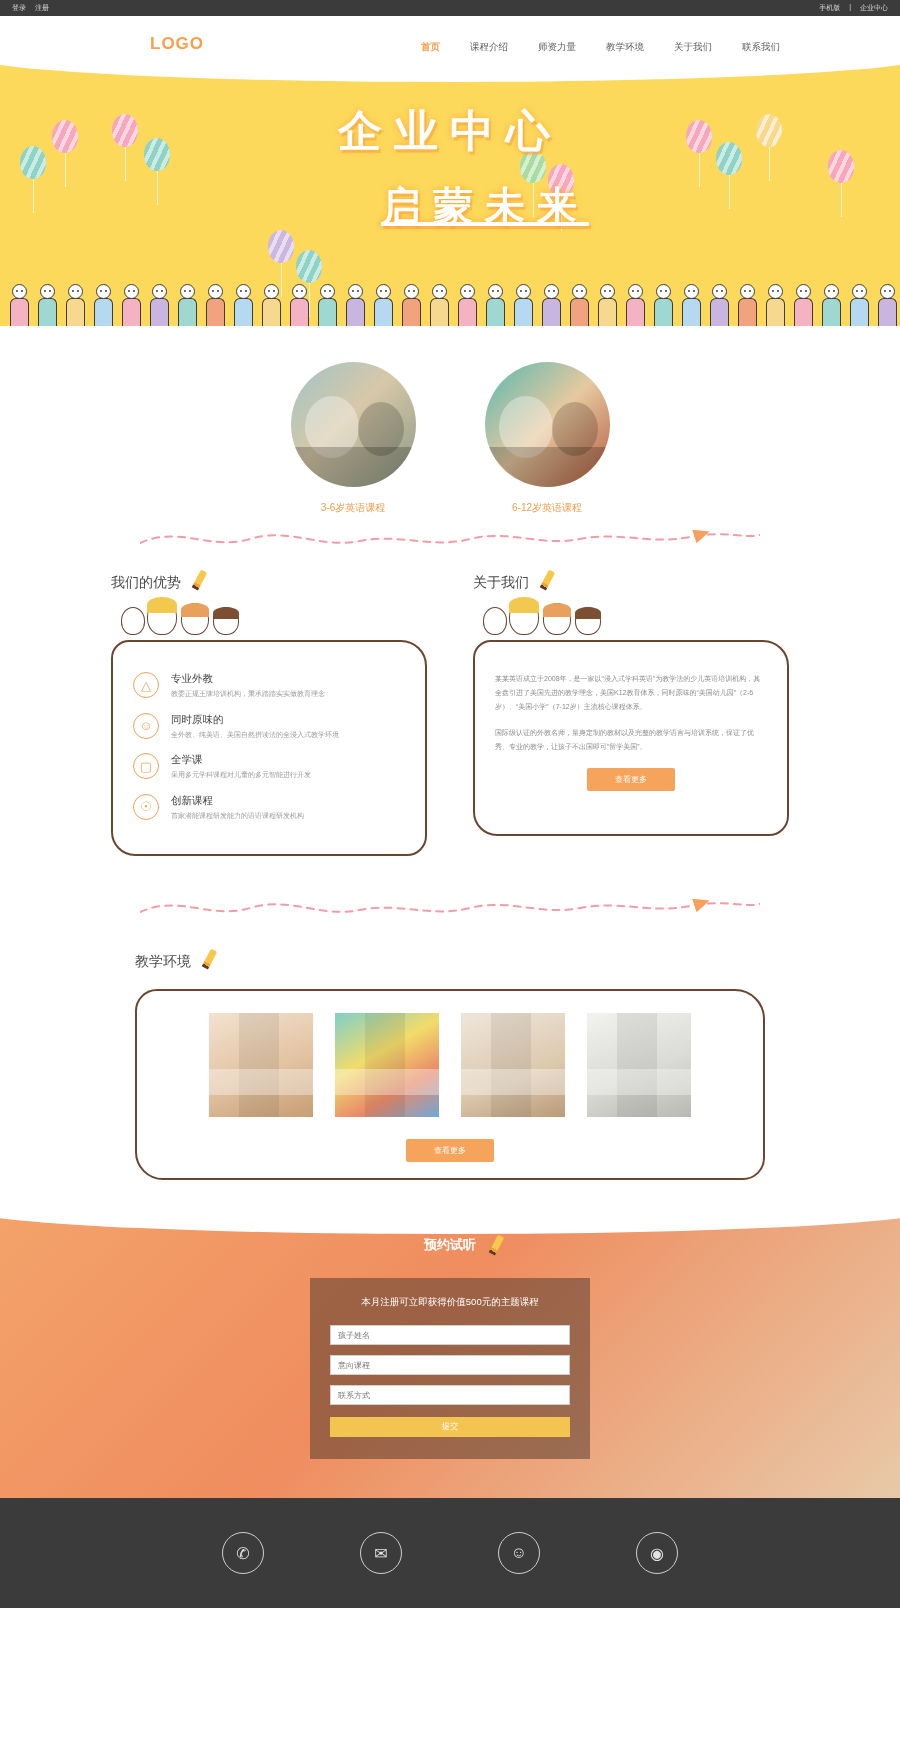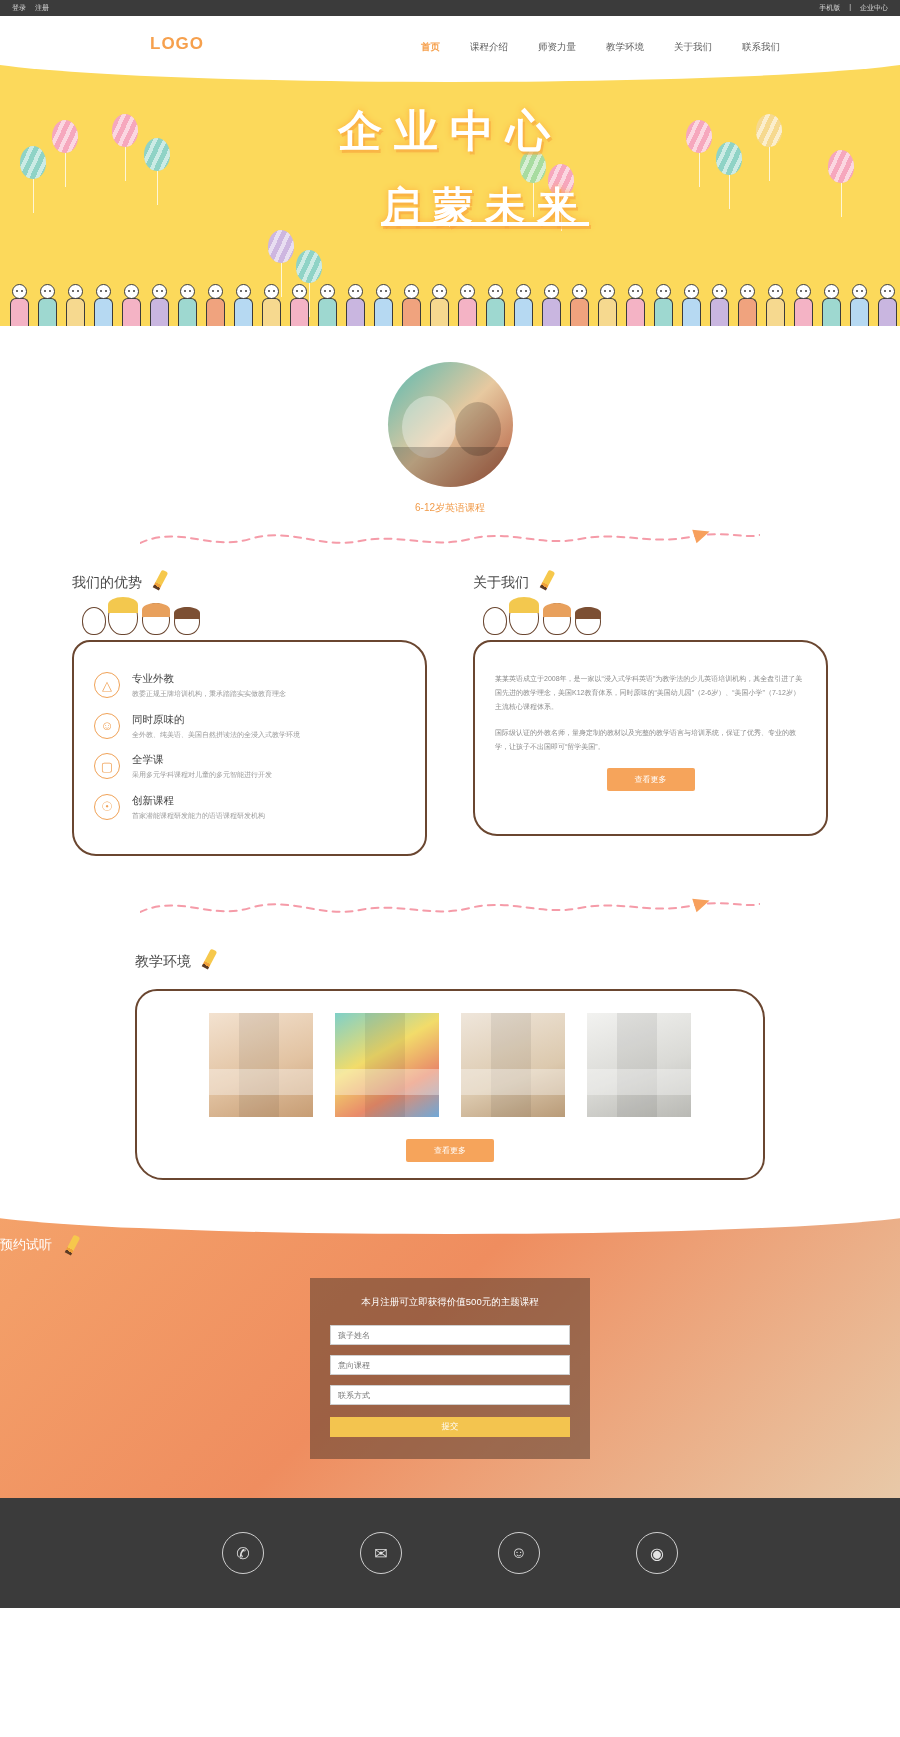--- a/index.html
+++ b/index.html
@@ -204,21 +204,21 @@
     width: 7px; height: 20px;
     background: linear-gradient(180deg,#f6c84c 0%,#f6c84c 72%,#f0a13c 72%,#f0a13c 86%,#5c3b25 86%);
     transform: rotate(28deg);
     border-radius: 2px 2px 0 0;
   }
 
   
   .two-col {
     display: flex;
     gap: 46px;
-    padding: 0 72px;
+    padding: 0 111px;
     margin-top: 8px;
   }
   .col { flex: 1; position: relative; }
   .col .heading-row { margin-bottom: 24px; }
 
   .peek {
     position: absolute;
     left: 10px; top: 0;
     width: 150px; height: 62px;
     z-index: 3;
@@ -321,24 +321,24 @@
     font-size: 34px;
     color: rgba(255,255,255,.22);
     font-weight: bold;
     letter-spacing: 6px;
     line-height: 42px;
     font-family: "DejaVu Serif", serif;
   }
   .appt h3 {
     position: relative;
     z-index: 3;
-    text-align: left;
+    text-align: center;
     color: #fff;
     font-size: 13px;
-    font-weight: normal;
+    font-weight: bold;
     padding-top: 28px;
   }
   .appt h3 .pencil { right: -24px; top: -2px; }
   .form-box {
     position: relative;
     z-index: 3;
     width: 280px;
     margin: 24px auto 0;
     background: rgba(90,60,45,.55);
     padding: 18px 20px 22px;
@@ -616,20 +616,28 @@
           <div class="body" style="background:#b6d9f2;"></div>
         </div>
       <div class="kid" style="left:876px;">
           <div class="head"></div>
           <div class="body" style="background:#c9b6e0;"></div>
         </div>
     </div>
   </div>
 
   <div class="courses">
+    <div class="course">
+      <div class="circle c2">
+        <div class="blobA"></div>
+          <div class="blobB"></div>
+          <div class="blobC"></div>
+      </div>
+      <div class="label">3-6岁英语课程</div>
+    </div>
     <div class="course">
       <div class="circle c3">
         <div class="blobA"></div>
           <div class="blobB"></div>
           <div class="blobC"></div>
       </div>
       <div class="label">6-12岁英语课程</div>
     </div>
   </div>
 

